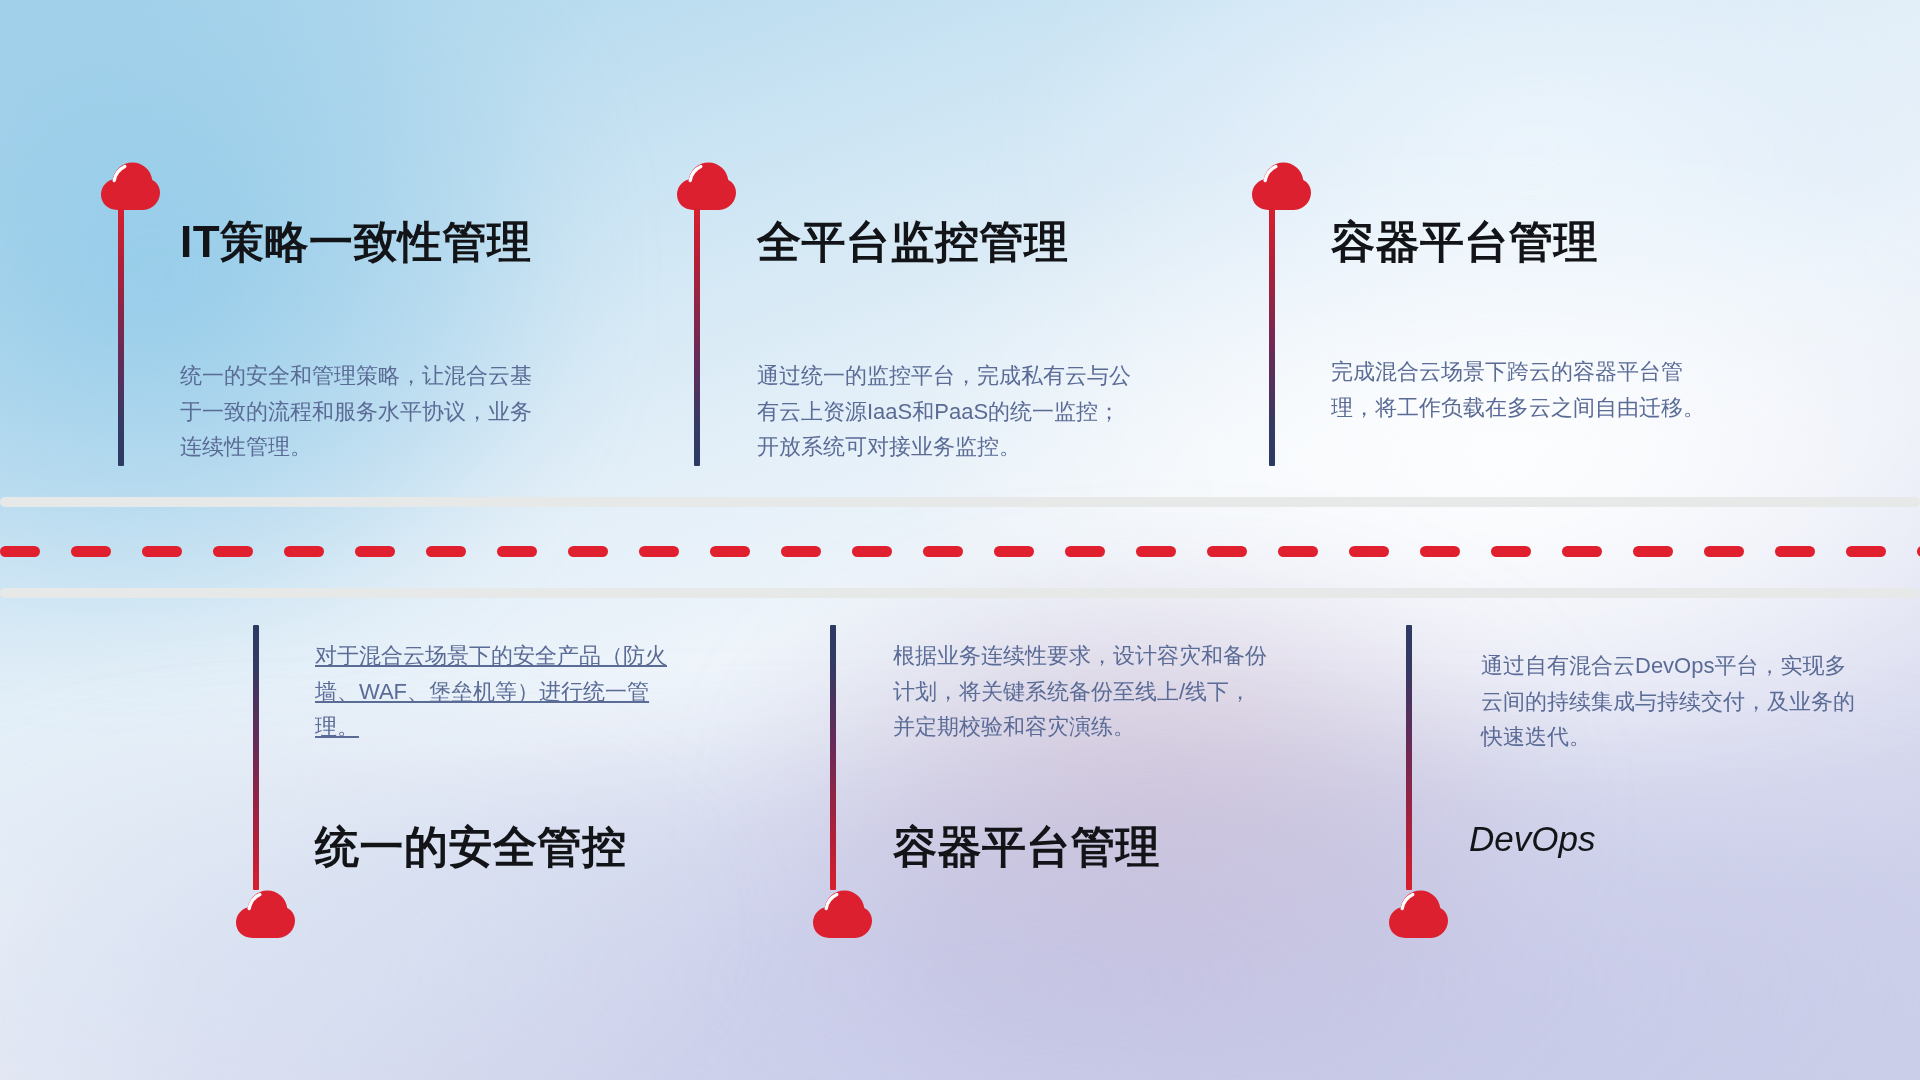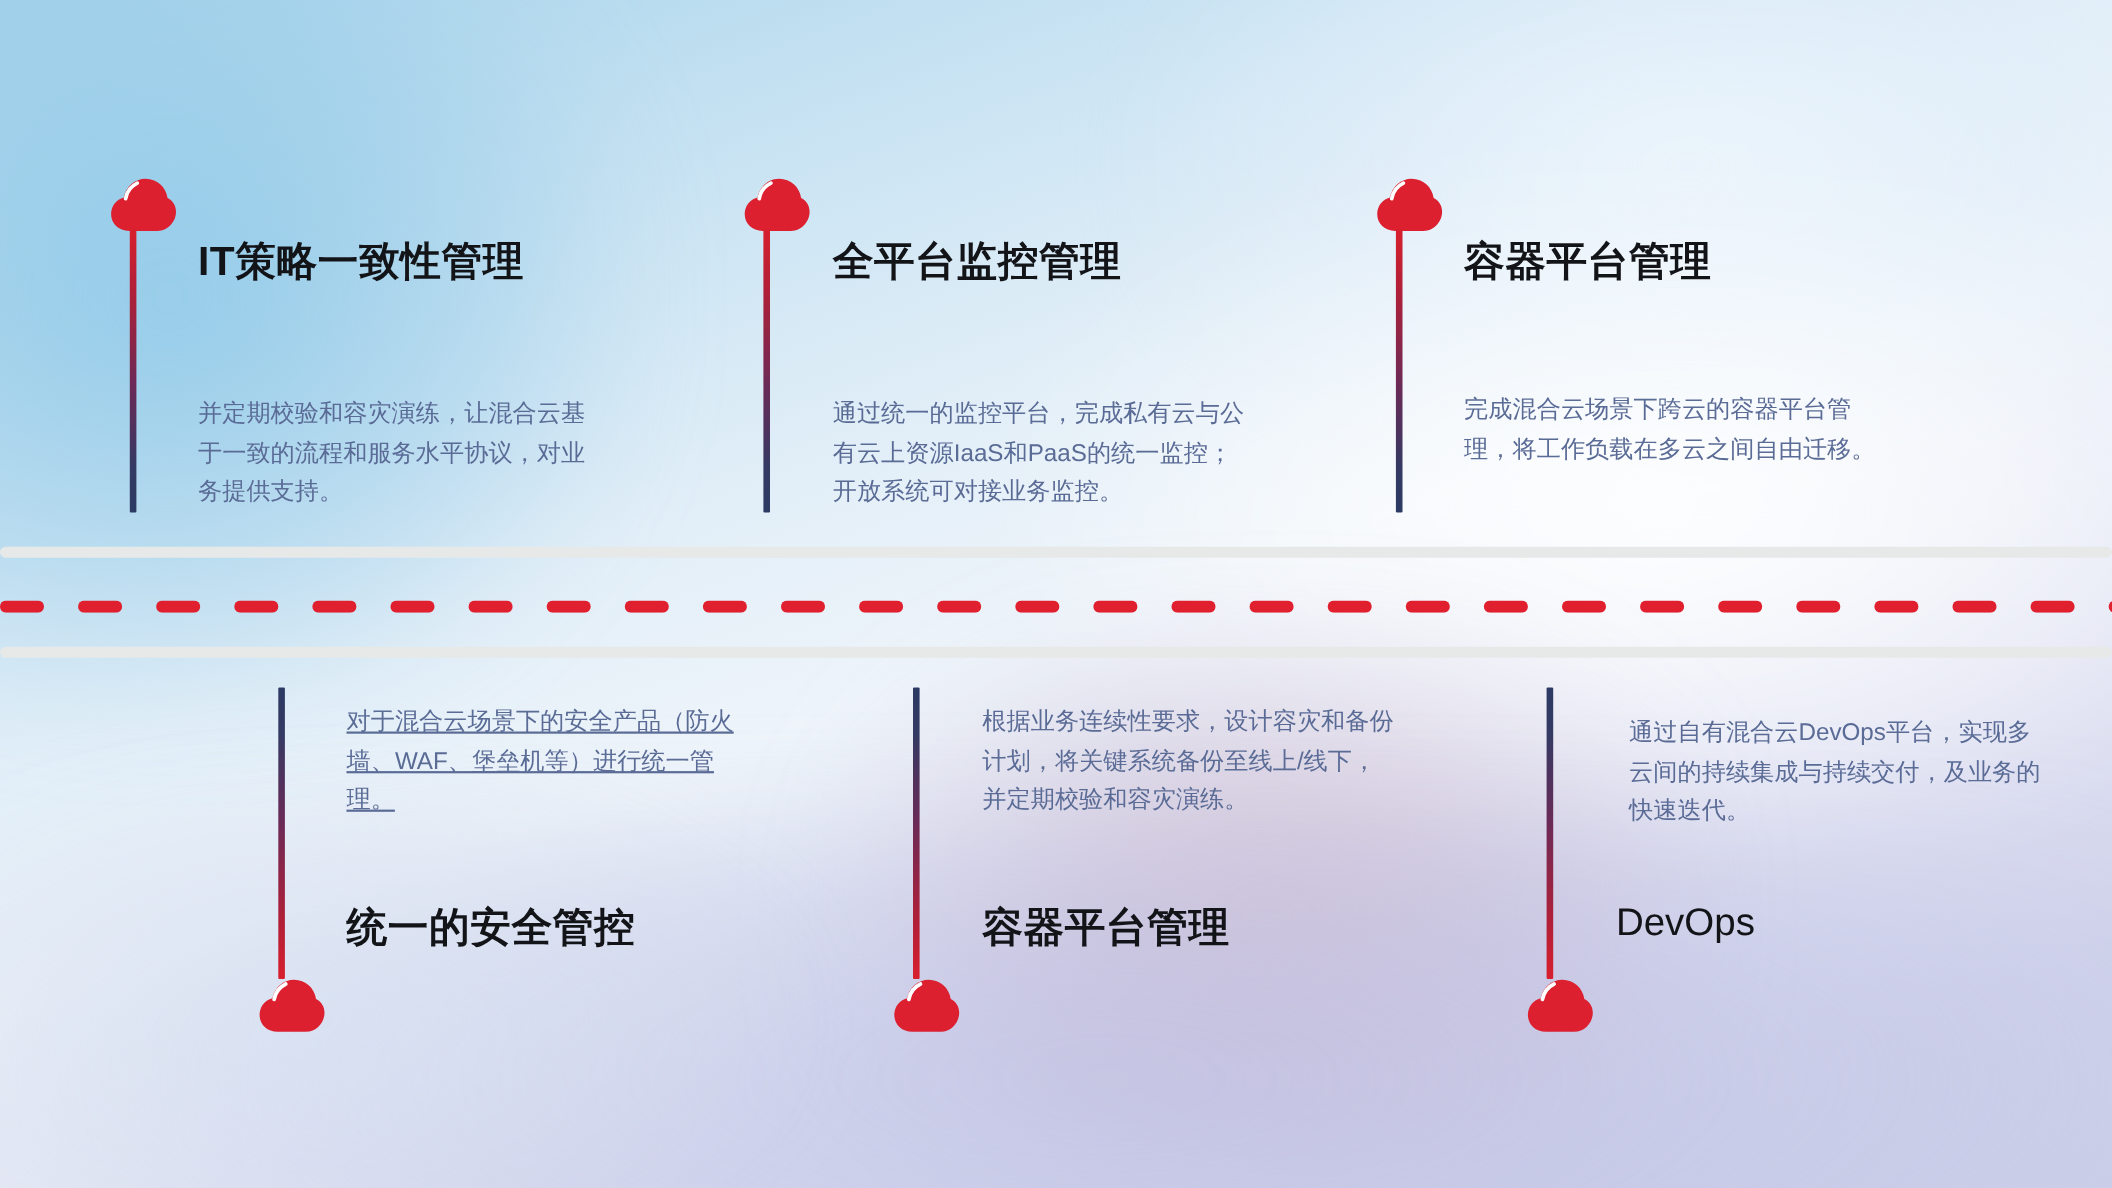--- a/index.html
+++ b/index.html
@@ -149,28 +149,28 @@
   
   .cloud-pin {
     position:absolute;
     width:62px; height:52px;
   }
   .cloud-pin svg { display:block; width:62px; height:52px; }
 
   
   .heading {
     position:absolute;
-    font-size:37px;
+    font-size:44px;
     font-weight:700;
     color:#121418;
     letter-spacing:0.5px;
     white-space:nowrap;
     line-height:1.1;
   }
-  .heading.latin { font-weight:400; font-size:35px; letter-spacing:0px; }
+  .heading.latin { font-weight:400; font-size:35px; letter-spacing:0px;font-style:italic; }
 
   .body {
     position:absolute;
     font-size:22px;
     font-weight:400;
     line-height:1.62;
     color:#5a6b96;
     width:360px;
   }
   .body.wide { width:375px; }
@@ -225,21 +225,21 @@
 
   <div class="item">
     <div class="cloud-pin" style="left:99px; top:160px;">
       <svg viewBox="0 0 62 52" xmlns="http://www.w3.org/2000/svg">
         <path d="M18.5 50C8.6 50 2 43.2 2 34.6c0-7.3 4.8-13.3 11.6-15.1C15.4 9.9 23.6 2.6 33.4 2.6c10.2 0 18.6 7.6 19.9 17.5C57.9 22.3 61 27 61 32.6 61 41 54.4 50 44 50z" fill="#dc2030"></path>
         <path d="M15.2 20.5c1.1-6.2 5.2-11.4 10.6-14" stroke="#ffffff" stroke-width="3.4" stroke-linecap="round" fill="none"></path>
       </svg>
     </div>
     <div class="stem down" style="left:118px; top:208px; height:258px;"></div>
     <div class="heading" style="left:180px; top:218px;">IT策略一致性管理</div>
-    <div class="body" style="left:180px; top:358px;">并定期校验和容灾演练，让混合云基于一致的流程和服务水平协议，对业务提供支持。</div>
+    <div class="body" style="left:180px; top:358px;">统一的安全和管理策略，让混合云基于一致的流程和服务水平协议，业务连续性管理。</div>
   </div>
 
   <div class="item">
     <div class="cloud-pin" style="left:675px; top:160px;">
       <svg viewBox="0 0 62 52" xmlns="http://www.w3.org/2000/svg">
         <path d="M18.5 50C8.6 50 2 43.2 2 34.6c0-7.3 4.8-13.3 11.6-15.1C15.4 9.9 23.6 2.6 33.4 2.6c10.2 0 18.6 7.6 19.9 17.5C57.9 22.3 61 27 61 32.6 61 41 54.4 50 44 50z" fill="#dc2030"></path>
         <path d="M15.2 20.5c1.1-6.2 5.2-11.4 10.6-14" stroke="#ffffff" stroke-width="3.4" stroke-linecap="round" fill="none"></path>
       </svg>
     </div>
     <div class="stem down" style="left:694px; top:208px; height:258px;"></div>

